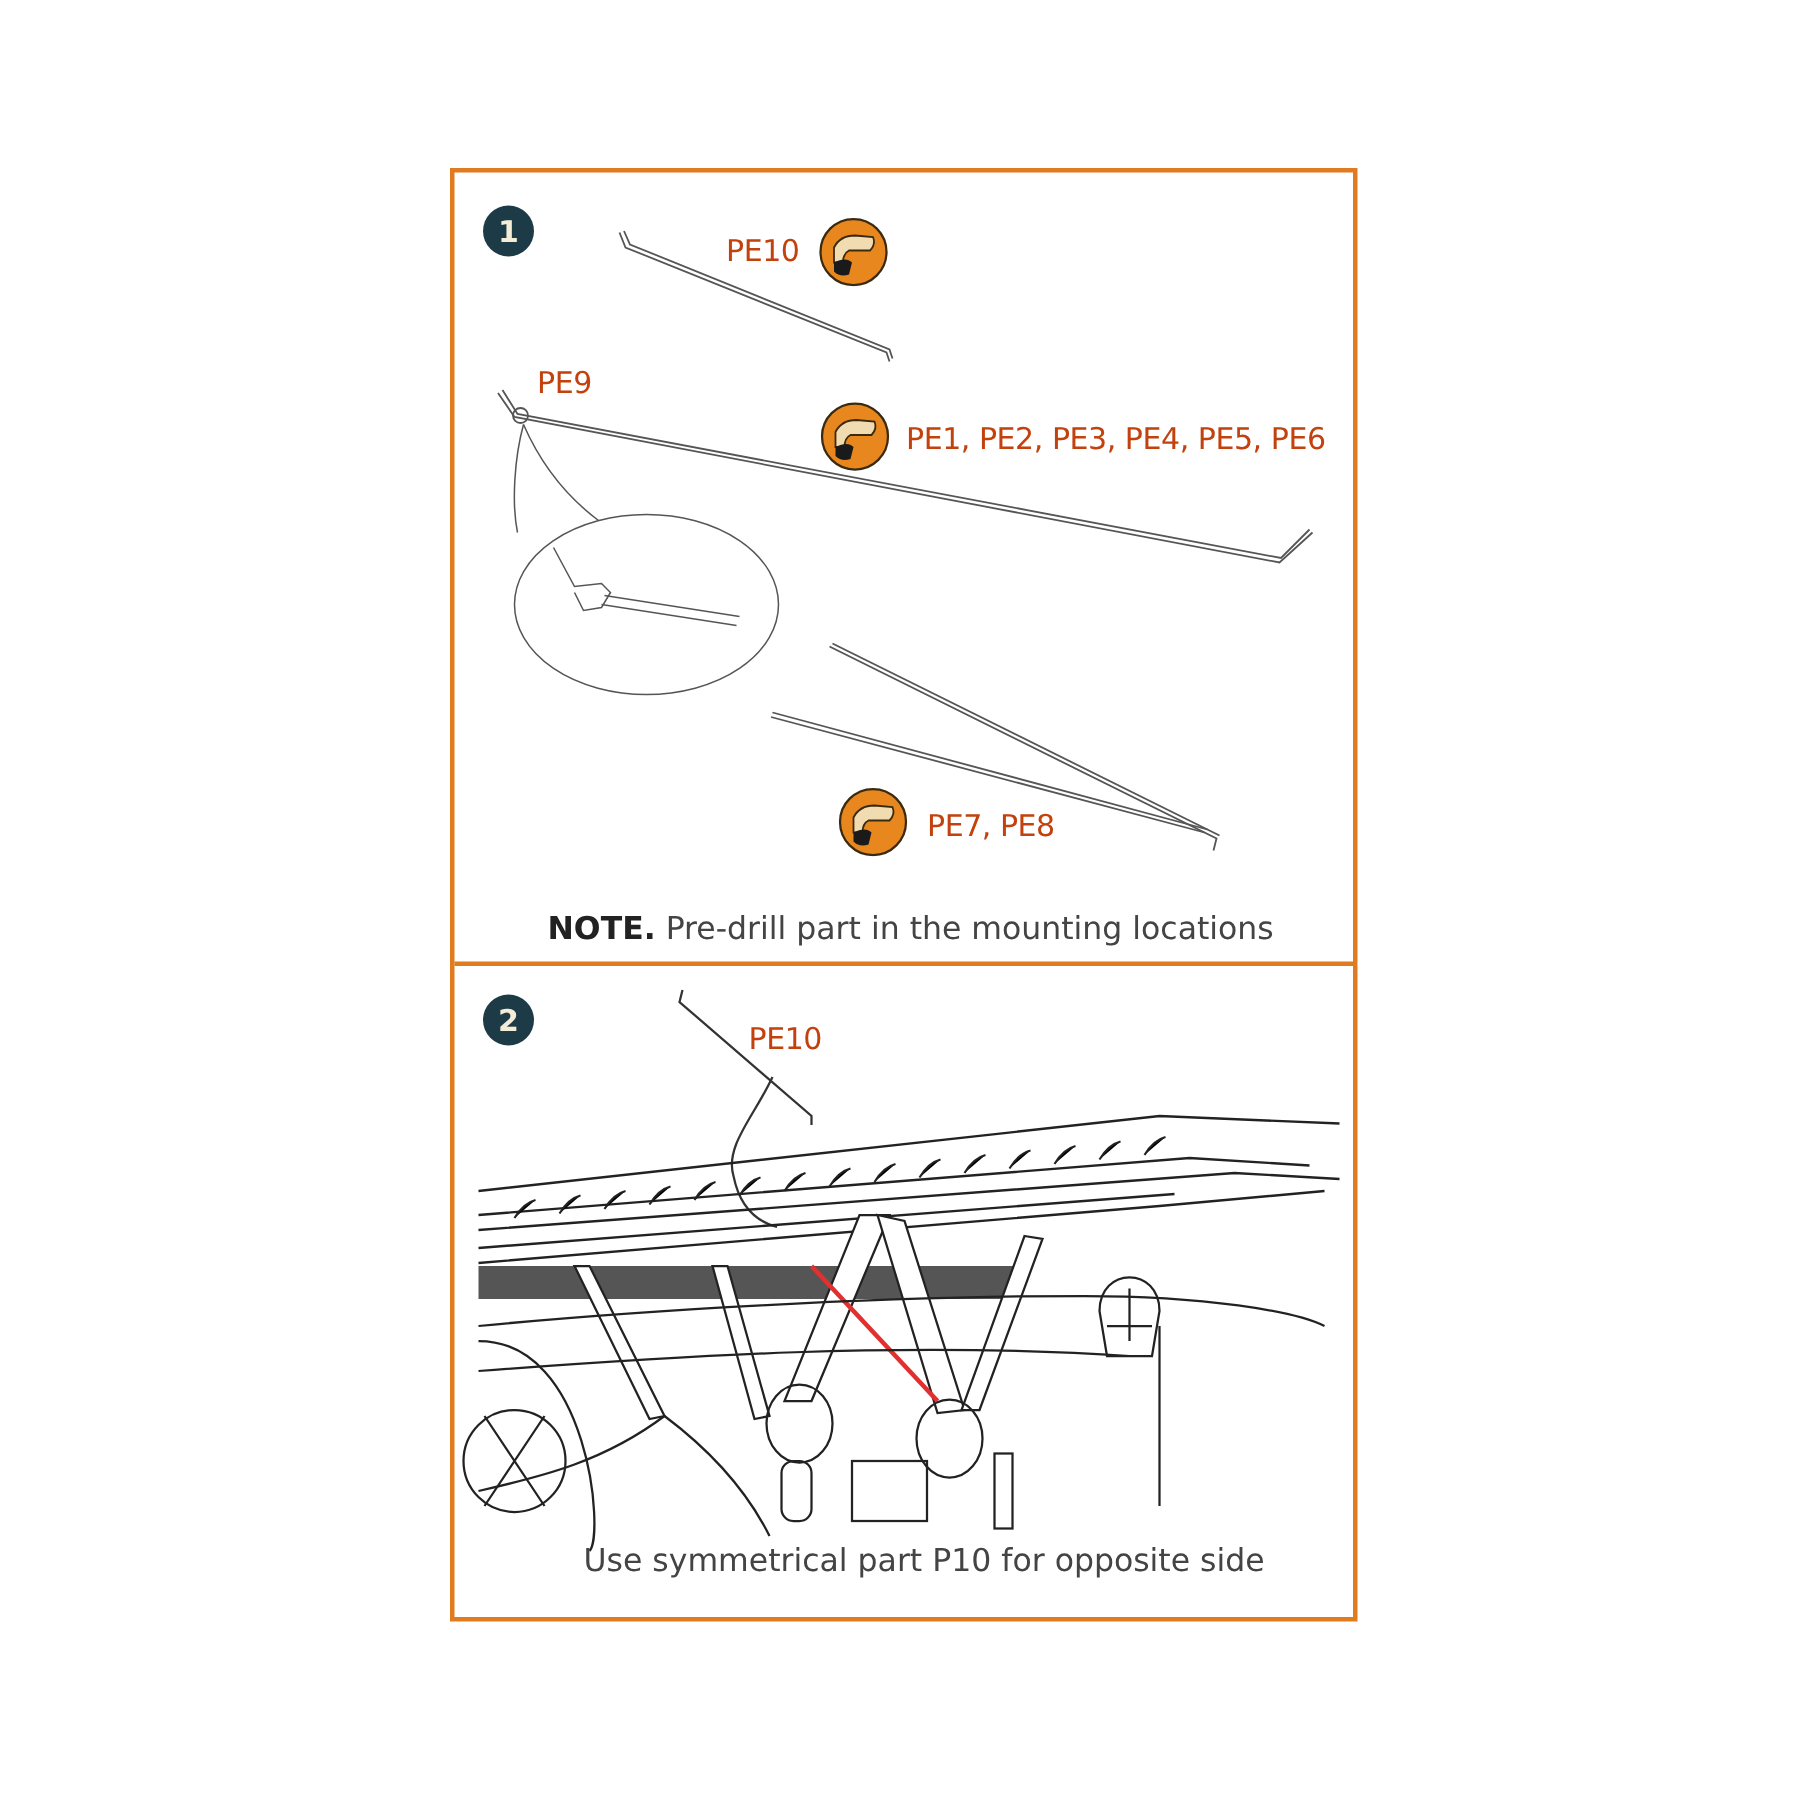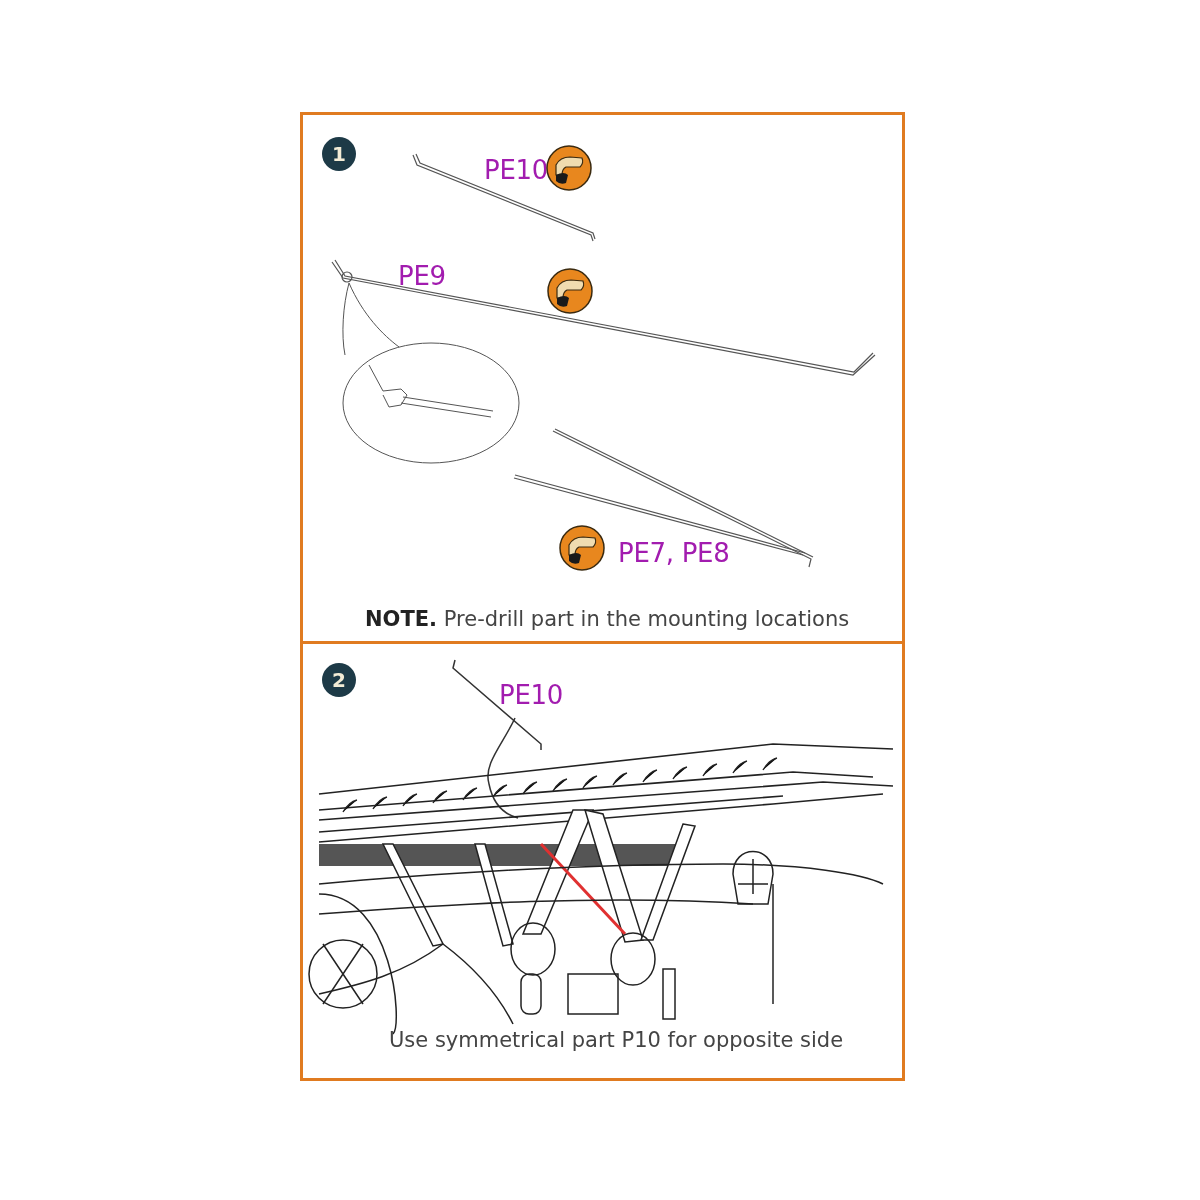--- a/index.html
+++ b/index.html
@@ -7,21 +7,21 @@
          font-family: "DejaVu Sans", "Liberation Sans", sans-serif; color: #333; }
   .frame { position: absolute; left: 300px; top: 112px; width: 599px; height: 963px;
            border: 3px solid #E07B20; box-sizing: content-box; }
   .panel { position: absolute; left: 0; width: 599px; }
   .panel1 { top: 0; height: 526px; }
   .divider { position: absolute; left: 0; top: 526px; width: 599px; height: 3px; background: #E07B20; }
   .panel2 { top: 529px; height: 434px; }
   .step-badge { position: absolute; width: 34px; height: 34px; border-radius: 50%;
                 background: #1d3a47; color: #f3ecd6; font-weight: bold; font-size: 20px;
                 display: flex; align-items: center; justify-content: center; }
-  .label { position: absolute; font-size: 26px; color: #a21caf; white-space: nowrap; letter-spacing: -0.3px; }
+  .label { position: absolute; font-size: 20px; color: #c2410c; white-space: nowrap; letter-spacing: -0.3px; }
   .pe-icon { position: absolute; width: 46px; height: 46px; }
   svg.art { position: absolute; left: 0; top: 0; overflow: visible; }
   .note { position: absolute; font-size: 21px; color: #444; white-space: nowrap; }
   .note b { color: #222; margin-top: 24px; }
   .caption { position: absolute; font-size: 21px; color: #444; white-space: nowrap; }
 </style>
 </head>
 <body>
 
 <div class="frame">
@@ -61,27 +61,28 @@
       </g>
     </svg>
 
     <div class="label" style="left:181px; top:40px;">PE10</div>
     <svg class="pe-icon" style="left:243px; top:30px;" viewBox="0 0 46 46">
       <circle cx="23" cy="23" r="22" fill="#E8871E" stroke="#3a2a10" stroke-width="1.5"></circle>
       <path d="M10 30 L10 20 Q14 12 24 12 L36 13 Q38 18 34 22 L20 22 Q16 24 16 30 Z" fill="#f0dcb0" stroke="#3a2a10" stroke-width="1.2"></path>
       <path d="M10 30 L10 36 Q14 40 20 38 L22 30 Q18 26 10 30 Z" fill="#1a1a1a"></path>
     </svg>
 
-    <div class="label" style="left:55px; top:146px;margin-left:40px;">PE9</div>
+    <div class="label" style="left:55px; top:128px;">PE9</div>
 
     <svg class="pe-icon" style="left:244px; top:153px;" viewBox="0 0 46 46">
       <circle cx="23" cy="23" r="22" fill="#E8871E" stroke="#3a2a10" stroke-width="1.5"></circle>
       <path d="M10 30 L10 20 Q14 12 24 12 L36 13 Q38 18 34 22 L20 22 Q16 24 16 30 Z" fill="#f0dcb0" stroke="#3a2a10" stroke-width="1.2"></path>
       <path d="M10 30 L10 36 Q14 40 20 38 L22 30 Q18 26 10 30 Z" fill="#1a1a1a"></path>
     </svg>
+    <div class="label" style="left:301px; top:165px;">PE1, PE2, PE3, PE4, PE5, PE6</div>
 
     <svg class="pe-icon" style="left:256px; top:410px;" viewBox="0 0 46 46">
       <circle cx="23" cy="23" r="22" fill="#E8871E" stroke="#3a2a10" stroke-width="1.5"></circle>
       <path d="M10 30 L10 20 Q14 12 24 12 L36 13 Q38 18 34 22 L20 22 Q16 24 16 30 Z" fill="#f0dcb0" stroke="#3a2a10" stroke-width="1.2"></path>
       <path d="M10 30 L10 36 Q14 40 20 38 L22 30 Q18 26 10 30 Z" fill="#1a1a1a"></path>
     </svg>
     <div class="label" style="left:315px; top:423px;">PE7, PE8</div>
 
     <div class="note" style="left:62px; top:492px;">
       <b>NOTE.</b><span> Pre-drill part in the mounting locations</span>

